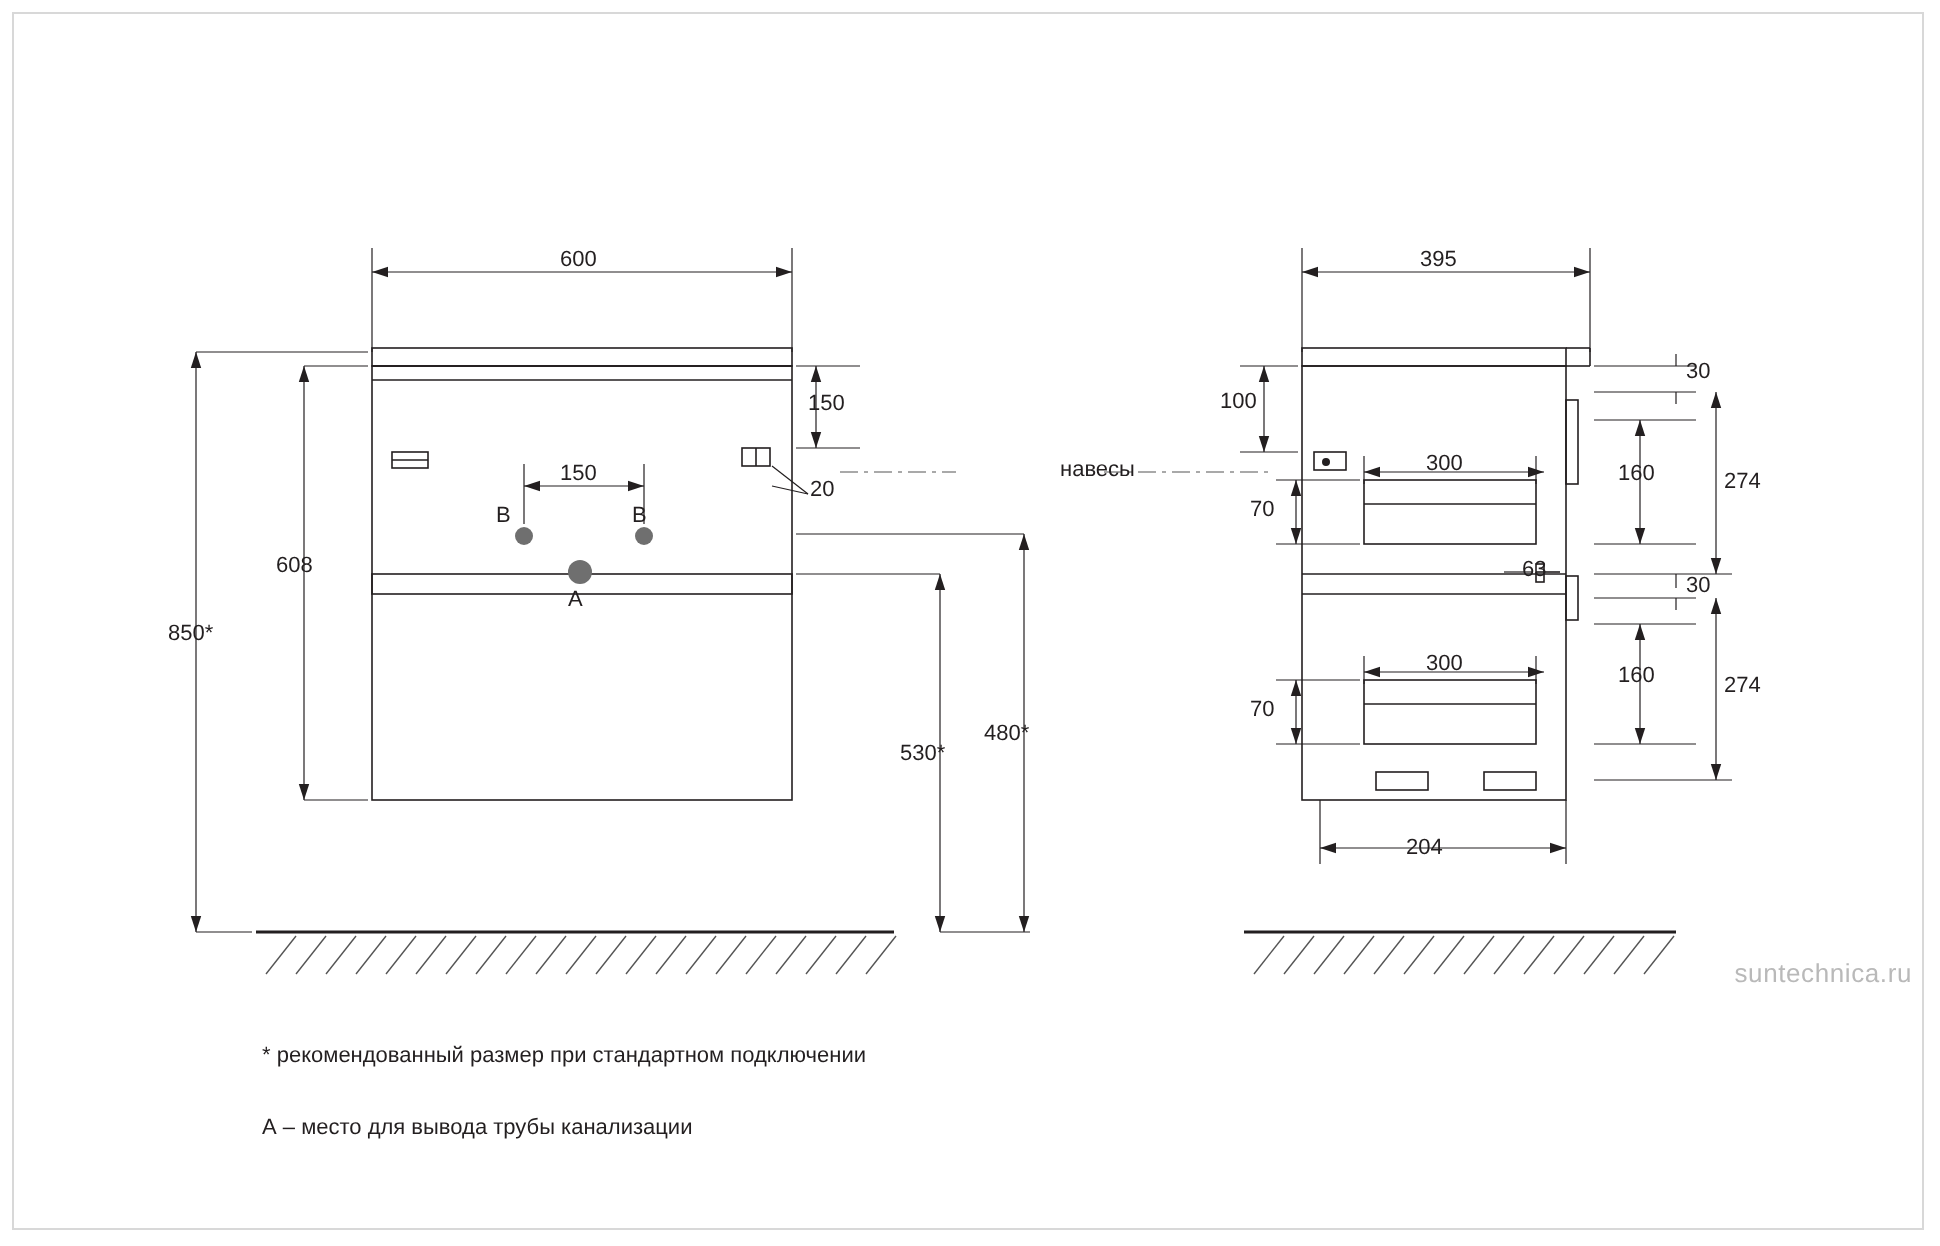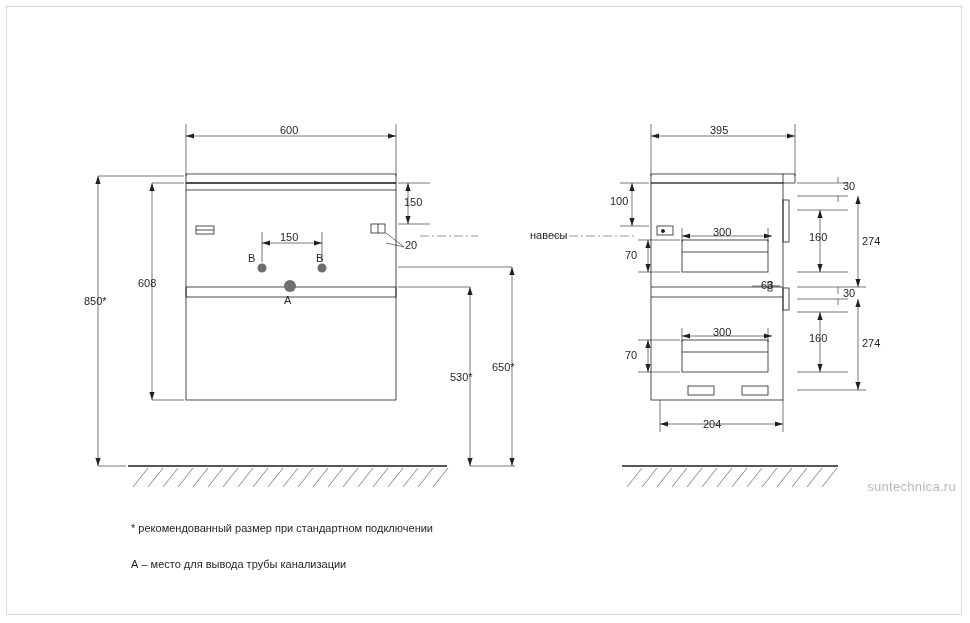--- a/index.html
+++ b/index.html
@@ -268,27 +268,27 @@
       <line x1="858" y1="299" x2="858" y2="390"></line>
       <path d="M858 299 l-2.6 8 h5.2 z" fill="#231f20" stroke="none"></path>
       <path d="M858 390 l-2.6 -8 h5.2 z" fill="#231f20" stroke="none"></path>
       <line x1="797" y1="390" x2="866" y2="390"></line>
 
       <line x1="766" y1="286" x2="752" y2="286"></line>
     </g>
   </svg>
 
   <div class="lbl" style="left:280px;top:125px;">600</div>
-  <div class="lbl" style="left:84px;top:296px;">850*</div>
+  <div class="lbl" style="left:84px;top:312px;">850*</div>
   <div class="lbl" style="left:138px;top:278px;">608</div>
   <div class="lbl" style="left:404px;top:197px;">150</div>
   <div class="lbl" style="left:280px;top:232px;">150</div>
   <div class="lbl" style="left:405px;top:240px;">20</div>
   <div class="lbl" style="left:450px;top:372px;">530*</div>
-  <div class="lbl" style="left:492px;top:362px;">650*</div>
+  <div class="lbl" style="left:492px;top:362px;">480*</div>
 
   <div class="lbl" style="left:248px;top:253px;">B</div>
   <div class="lbl" style="left:316px;top:253px;">B</div>
   <div class="lbl" style="left:284px;top:295px;">A</div>
 
   <div class="lbl" style="left:489px;top:230px;padding-left:41px;">навесы</div>
 
   <div class="lbl" style="left:710px;top:125px;">395</div>
   <div class="lbl" style="left:610px;top:196px;">100</div>
   <div class="lbl" style="left:625px;top:250px;">70</div>

